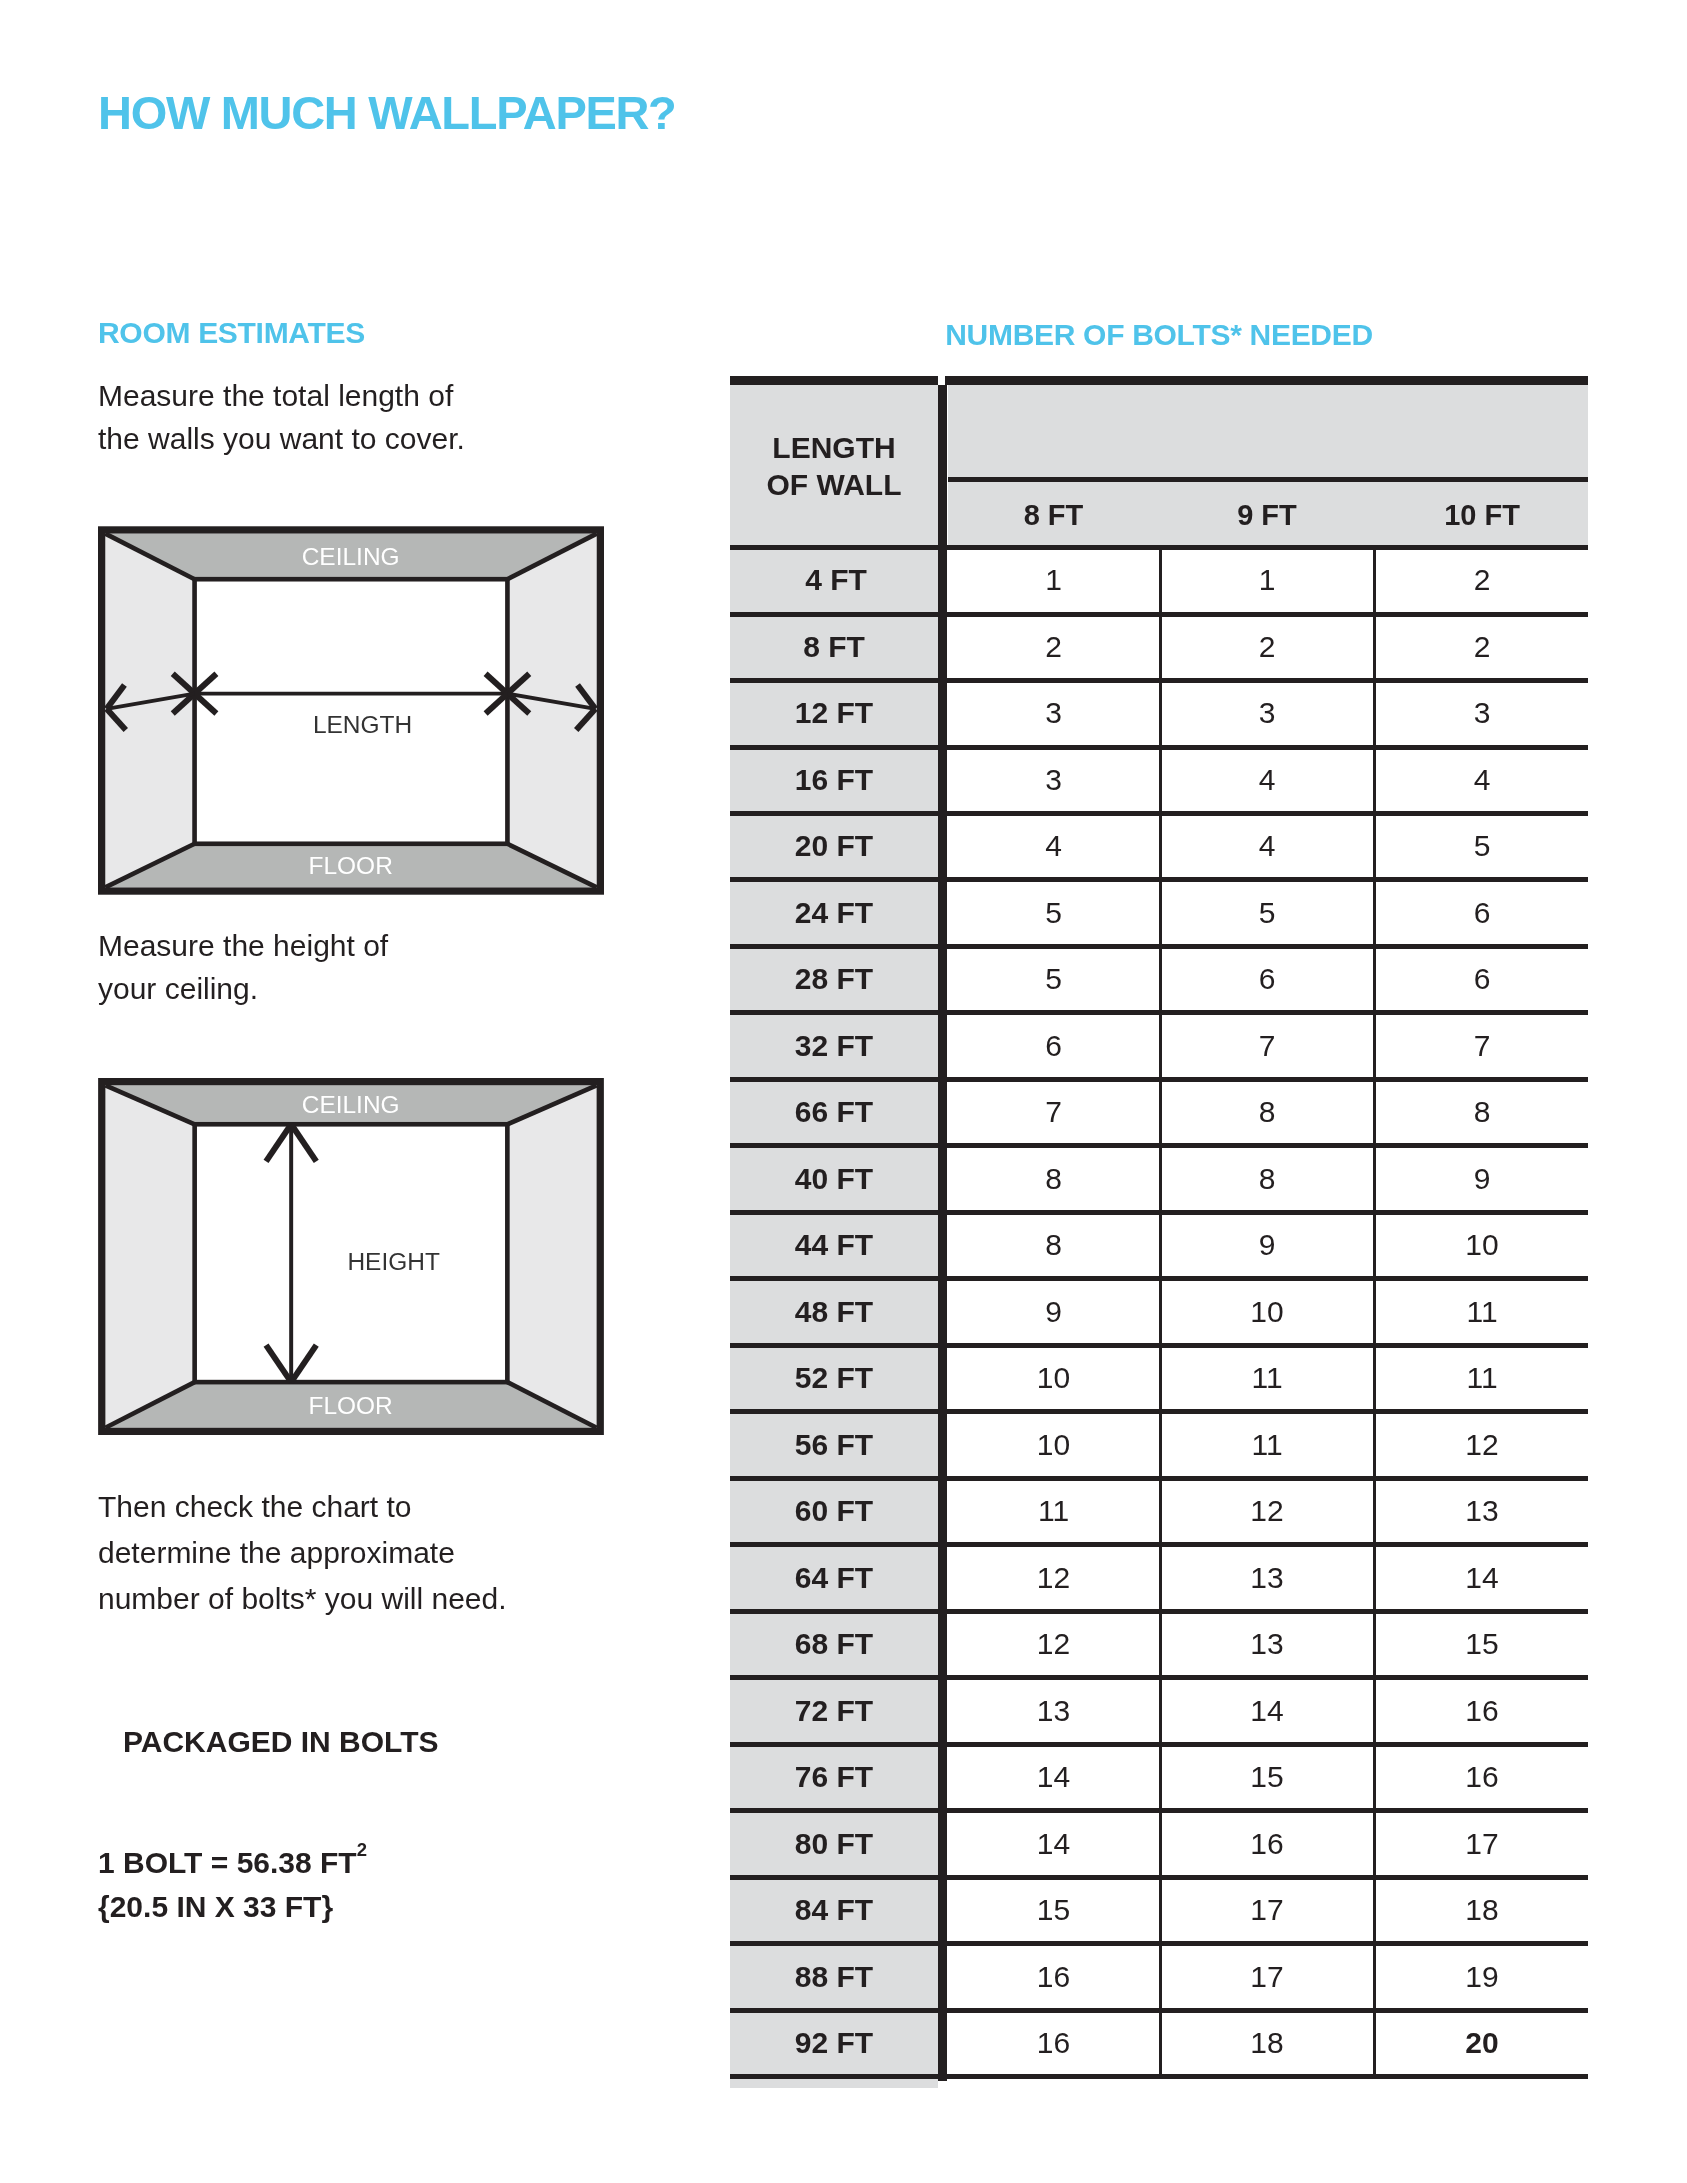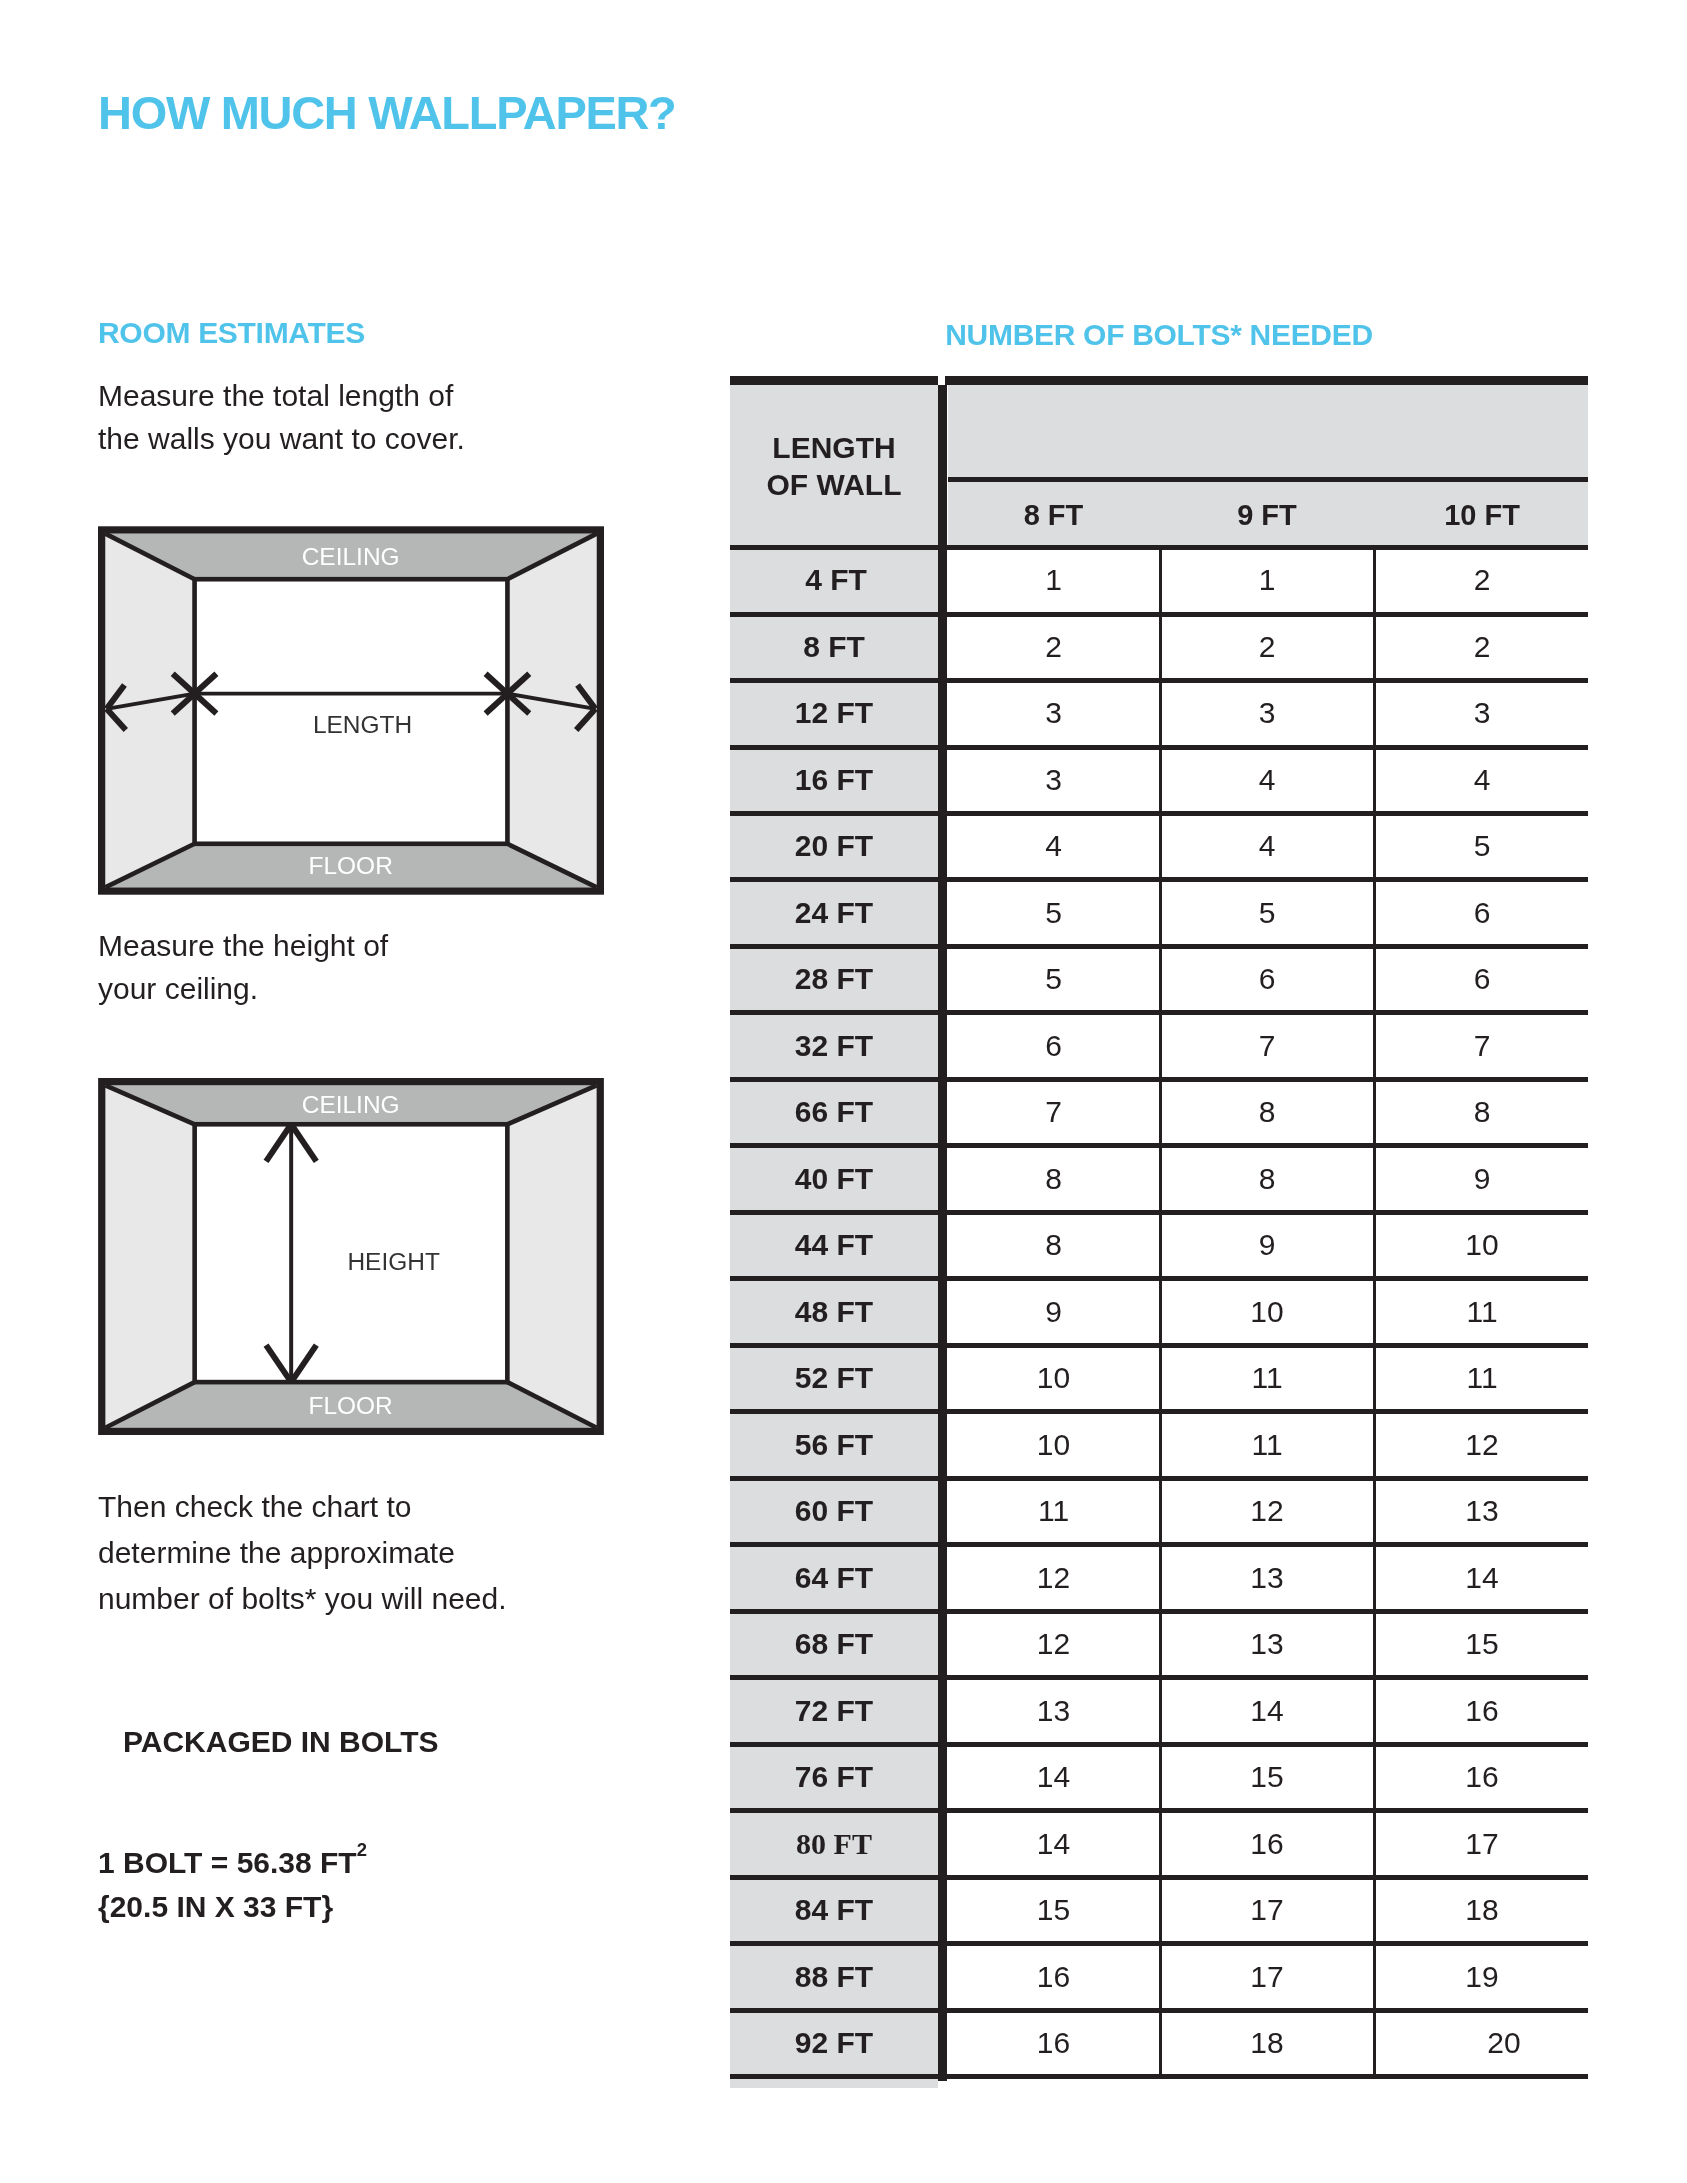--- a/index.html
+++ b/index.html
@@ -213,36 +213,36 @@
     <div class="cell val" style="position: absolute; left: 431px; top: 1235px; width: 212px; height: 66px;">13</div>
     <div class="cell val" style="position: absolute; left: 646px; top: 1235px; width: 212px; height: 66px;">15</div>
     <div class="cell rowlabel" style="position: absolute; left: 0px; top: 1302px; width: 208px; height: 66px;">72 FT</div>
     <div class="cell val" style="position: absolute; left: 218px; top: 1302px; width: 211px; height: 66px;">13</div>
     <div class="cell val" style="position: absolute; left: 431px; top: 1302px; width: 212px; height: 66px;">14</div>
     <div class="cell val" style="position: absolute; left: 646px; top: 1302px; width: 212px; height: 66px;">16</div>
     <div class="cell rowlabel" style="position: absolute; left: 0px; top: 1368px; width: 208px; height: 66px;">76 FT</div>
     <div class="cell val" style="position: absolute; left: 218px; top: 1368px; width: 211px; height: 66px;">14</div>
     <div class="cell val" style="position: absolute; left: 431px; top: 1368px; width: 212px; height: 66px;">15</div>
     <div class="cell val" style="position: absolute; left: 646px; top: 1368px; width: 212px; height: 66px;">16</div>
-    <div class="cell rowlabel" style="position: absolute; left: 0px; top: 1435px; width: 208px; height: 66px; font-family: Liberation Serif, serif;">80 FT</div>
+    <div class="cell rowlabel" style="position: absolute; left: 0px; top: 1435px; width: 208px; height: 66px;">80 FT</div>
     <div class="cell val" style="position: absolute; left: 218px; top: 1435px; width: 211px; height: 66px;">14</div>
     <div class="cell val" style="position: absolute; left: 431px; top: 1435px; width: 212px; height: 66px;">16</div>
     <div class="cell val" style="position: absolute; left: 646px; top: 1435px; width: 212px; height: 66px;">17</div>
     <div class="cell rowlabel" style="position: absolute; left: 0px; top: 1501px; width: 208px; height: 66px;">84 FT</div>
     <div class="cell val" style="position: absolute; left: 218px; top: 1501px; width: 211px; height: 66px;">15</div>
     <div class="cell val" style="position: absolute; left: 431px; top: 1501px; width: 212px; height: 66px;">17</div>
     <div class="cell val" style="position: absolute; left: 646px; top: 1501px; width: 212px; height: 66px;">18</div>
     <div class="cell rowlabel" style="position: absolute; left: 0px; top: 1568px; width: 208px; height: 66px;">88 FT</div>
     <div class="cell val" style="position: absolute; left: 218px; top: 1568px; width: 211px; height: 66px;">16</div>
     <div class="cell val" style="position: absolute; left: 431px; top: 1568px; width: 212px; height: 66px;">17</div>
     <div class="cell val" style="position: absolute; left: 646px; top: 1568px; width: 212px; height: 66px;">19</div>
     <div class="cell rowlabel" style="position: absolute; left: 0px; top: 1634px; width: 208px; height: 66px;">92 FT</div>
     <div class="cell val" style="position: absolute; left: 218px; top: 1634px; width: 211px; height: 66px;">16</div>
     <div class="cell val" style="position: absolute; left: 431px; top: 1634px; width: 212px; height: 66px;">18</div>
-    <div class="cell val" style="position: absolute; left: 668px; top: 1634px; width: 212px; height: 66px;">20</div>
+    <div class="cell val" style="position: absolute; left: 646px; top: 1634px; width: 212px; height: 66px; font-weight: bold;">20</div>
     <div class="blk" style="position: absolute; left: 0px; top: 169px; width: 858px; height: 4.6px;"></div>
     <div class="blk" style="position: absolute; left: 0px; top: 236px; width: 858px; height: 4.6px;"></div>
     <div class="blk" style="position: absolute; left: 0px; top: 302px; width: 858px; height: 4.6px;"></div>
     <div class="blk" style="position: absolute; left: 0px; top: 369px; width: 858px; height: 4.6px;"></div>
     <div class="blk" style="position: absolute; left: 0px; top: 435px; width: 858px; height: 4.6px;"></div>
     <div class="blk" style="position: absolute; left: 0px; top: 501px; width: 858px; height: 4.6px;"></div>
     <div class="blk" style="position: absolute; left: 0px; top: 568px; width: 858px; height: 4.6px;"></div>
     <div class="blk" style="position: absolute; left: 0px; top: 634px; width: 858px; height: 4.6px;"></div>
     <div class="blk" style="position: absolute; left: 0px; top: 701px; width: 858px; height: 4.6px;"></div>
     <div class="blk" style="position: absolute; left: 0px; top: 767px; width: 858px; height: 4.6px;"></div>

